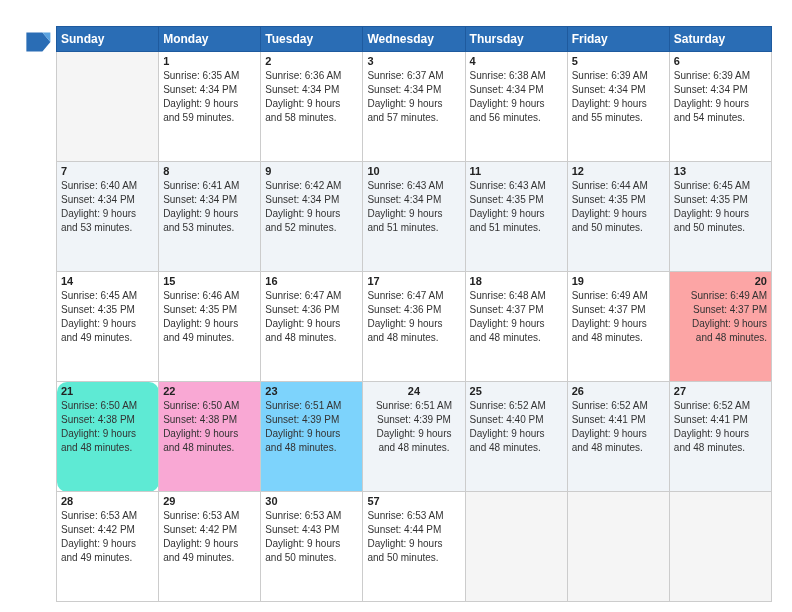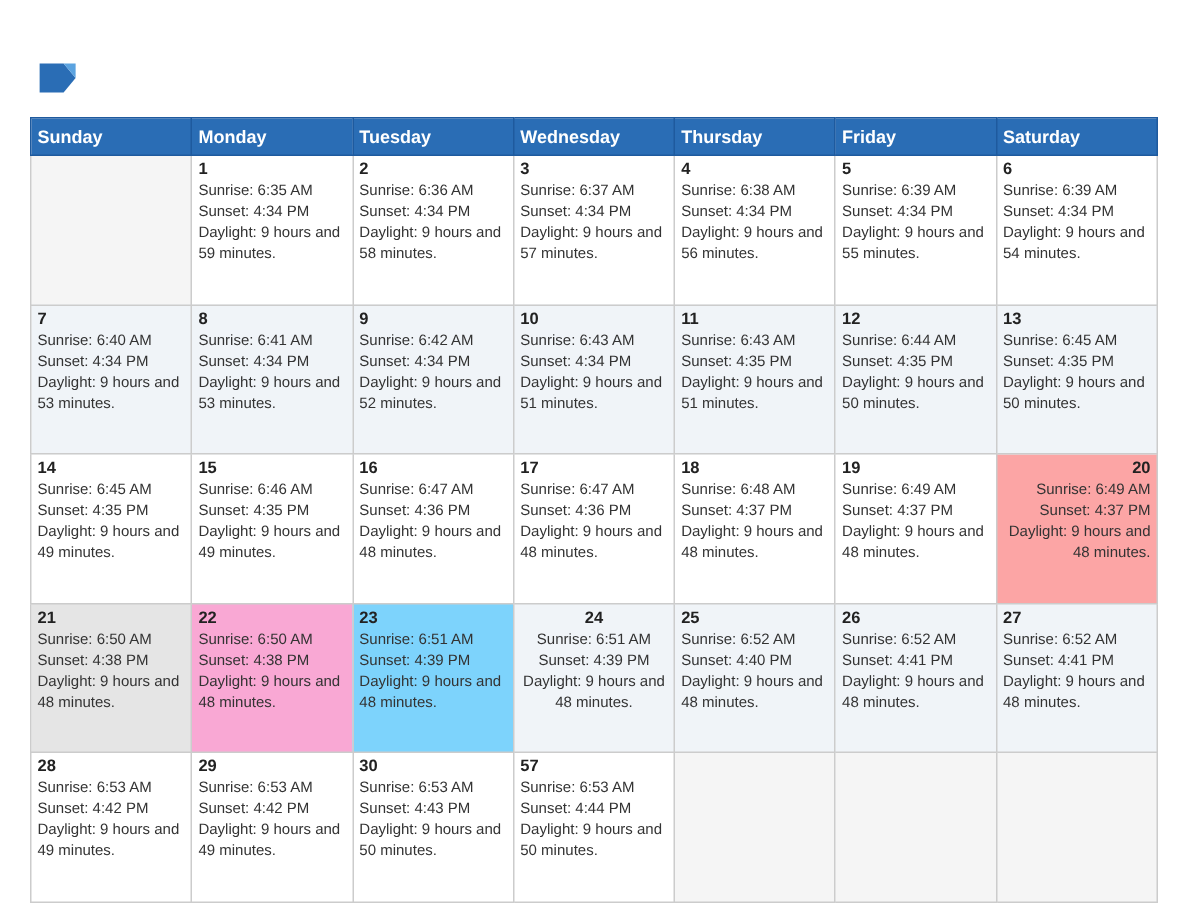--- a/index.html
+++ b/index.html
@@ -6,23 +6,23 @@
     body {
       width: 792px;
       height: 612px;
       background: #fff;
       font-family: Arial, sans-serif;
       overflow: hidden;
     }
     .page {
       width: 792px;
       height: 612px;
-      padding: 36px 20px 10px 20px;
+      padding: 26px 20px 10px 20px;
       display: flex;
-      flex-direction: column;
+      flex-direction: row;
     }
     .header {
       display: flex;
       justify-content: space-between;
       align-items: flex-start;
       margin-bottom: 10px;
     }
     .logo {
       display: flex;
       align-items: center;
@@ -159,21 +159,21 @@
         <tr>
           <td style="background: rgb(255, 255, 255);"><span class="day-num">14</span><span class="cell-text">Sunrise: 6:45 AM<br>Sunset: 4:35 PM<br>Daylight: 9 hours and 49 minutes.</span></td>
           <td style="background: rgb(255, 255, 255);"><span class="day-num">15</span><span class="cell-text">Sunrise: 6:46 AM<br>Sunset: 4:35 PM<br>Daylight: 9 hours and 49 minutes.</span></td>
           <td style="background: rgb(255, 255, 255);"><span class="day-num">16</span><span class="cell-text">Sunrise: 6:47 AM<br>Sunset: 4:36 PM<br>Daylight: 9 hours and 48 minutes.</span></td>
           <td style="background: rgb(255, 255, 255);"><span class="day-num">17</span><span class="cell-text">Sunrise: 6:47 AM<br>Sunset: 4:36 PM<br>Daylight: 9 hours and 48 minutes.</span></td>
           <td style="background: rgb(255, 255, 255);"><span class="day-num">18</span><span class="cell-text">Sunrise: 6:48 AM<br>Sunset: 4:37 PM<br>Daylight: 9 hours and 48 minutes.</span></td>
           <td style="background: rgb(255, 255, 255);"><span class="day-num">19</span><span class="cell-text">Sunrise: 6:49 AM<br>Sunset: 4:37 PM<br>Daylight: 9 hours and 48 minutes.</span></td>
           <td style="background: #fca5a5; text-align: right;"><span class="day-num">20</span><span class="cell-text">Sunrise: 6:49 AM<br>Sunset: 4:37 PM<br>Daylight: 9 hours and 48 minutes.</span></td>
         </tr>
         <tr>
-          <td style="background: #e5e5e5;"><span class="day-num">21</span><span class="cell-text">Sunrise: 6:50 AM<br>Sunset: 4:38 PM<br>Daylight: 9 hours and 48 minutes.</span></td>
+          <td style="background: #5eead4; border-radius: 10px;"><span class="day-num">21</span><span class="cell-text">Sunrise: 6:50 AM<br>Sunset: 4:38 PM<br>Daylight: 9 hours and 48 minutes.</span></td>
           <td style="background: #f9a8d4;"><span class="day-num">22</span><span class="cell-text">Sunrise: 6:50 AM<br>Sunset: 4:38 PM<br>Daylight: 9 hours and 48 minutes.</span></td>
           <td style="background: #7dd3fc; margin-top: 41px;"><span class="day-num">23</span><span class="cell-text">Sunrise: 6:51 AM<br>Sunset: 4:39 PM<br>Daylight: 9 hours and 48 minutes.</span></td>
           <td style="background: rgb(240, 244, 248); text-align: center;"><span class="day-num">24</span><span class="cell-text">Sunrise: 6:51 AM<br>Sunset: 4:39 PM<br>Daylight: 9 hours and 48 minutes.</span></td>
           <td style="background: rgb(240, 244, 248);"><span class="day-num">25</span><span class="cell-text">Sunrise: 6:52 AM<br>Sunset: 4:40 PM<br>Daylight: 9 hours and 48 minutes.</span></td>
           <td style="background: rgb(240, 244, 248);"><span class="day-num">26</span><span class="cell-text">Sunrise: 6:52 AM<br>Sunset: 4:41 PM<br>Daylight: 9 hours and 48 minutes.</span></td>
           <td style="background: rgb(240, 244, 248);"><span class="day-num">27</span><span class="cell-text">Sunrise: 6:52 AM<br>Sunset: 4:41 PM<br>Daylight: 9 hours and 48 minutes.</span></td>
         </tr>
         <tr>
           <td style="background: rgb(255, 255, 255);"><span class="day-num">28</span><span class="cell-text">Sunrise: 6:53 AM<br>Sunset: 4:42 PM<br>Daylight: 9 hours and 49 minutes.</span></td>
           <td style="background: rgb(255, 255, 255);"><span class="day-num">29</span><span class="cell-text">Sunrise: 6:53 AM<br>Sunset: 4:42 PM<br>Daylight: 9 hours and 49 minutes.</span></td>

